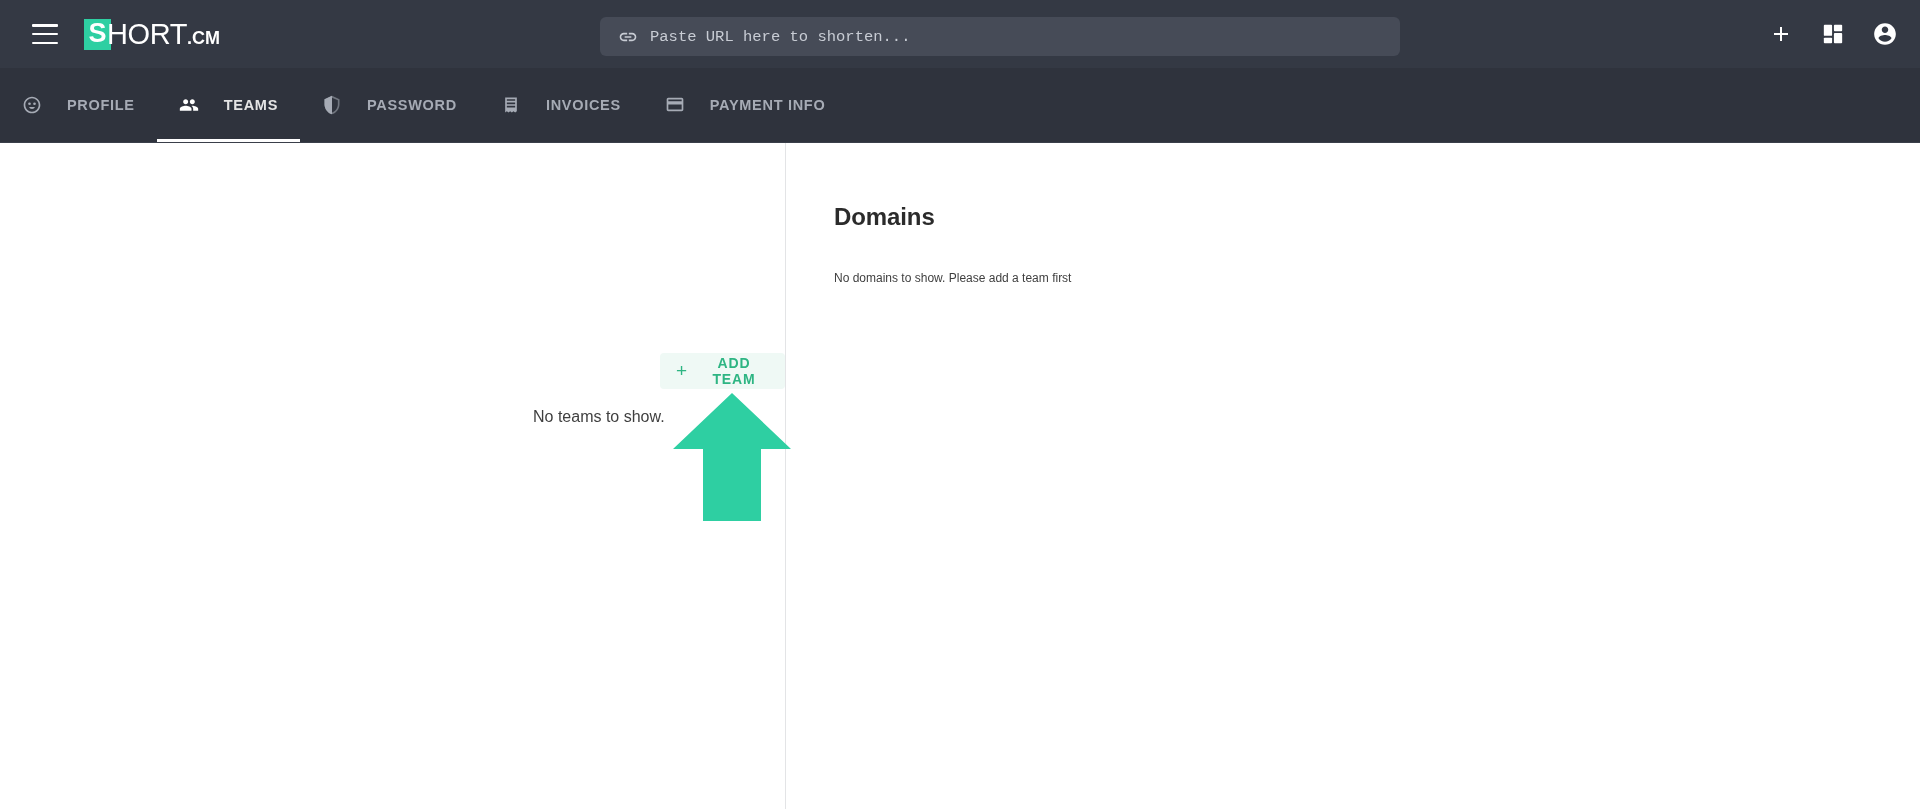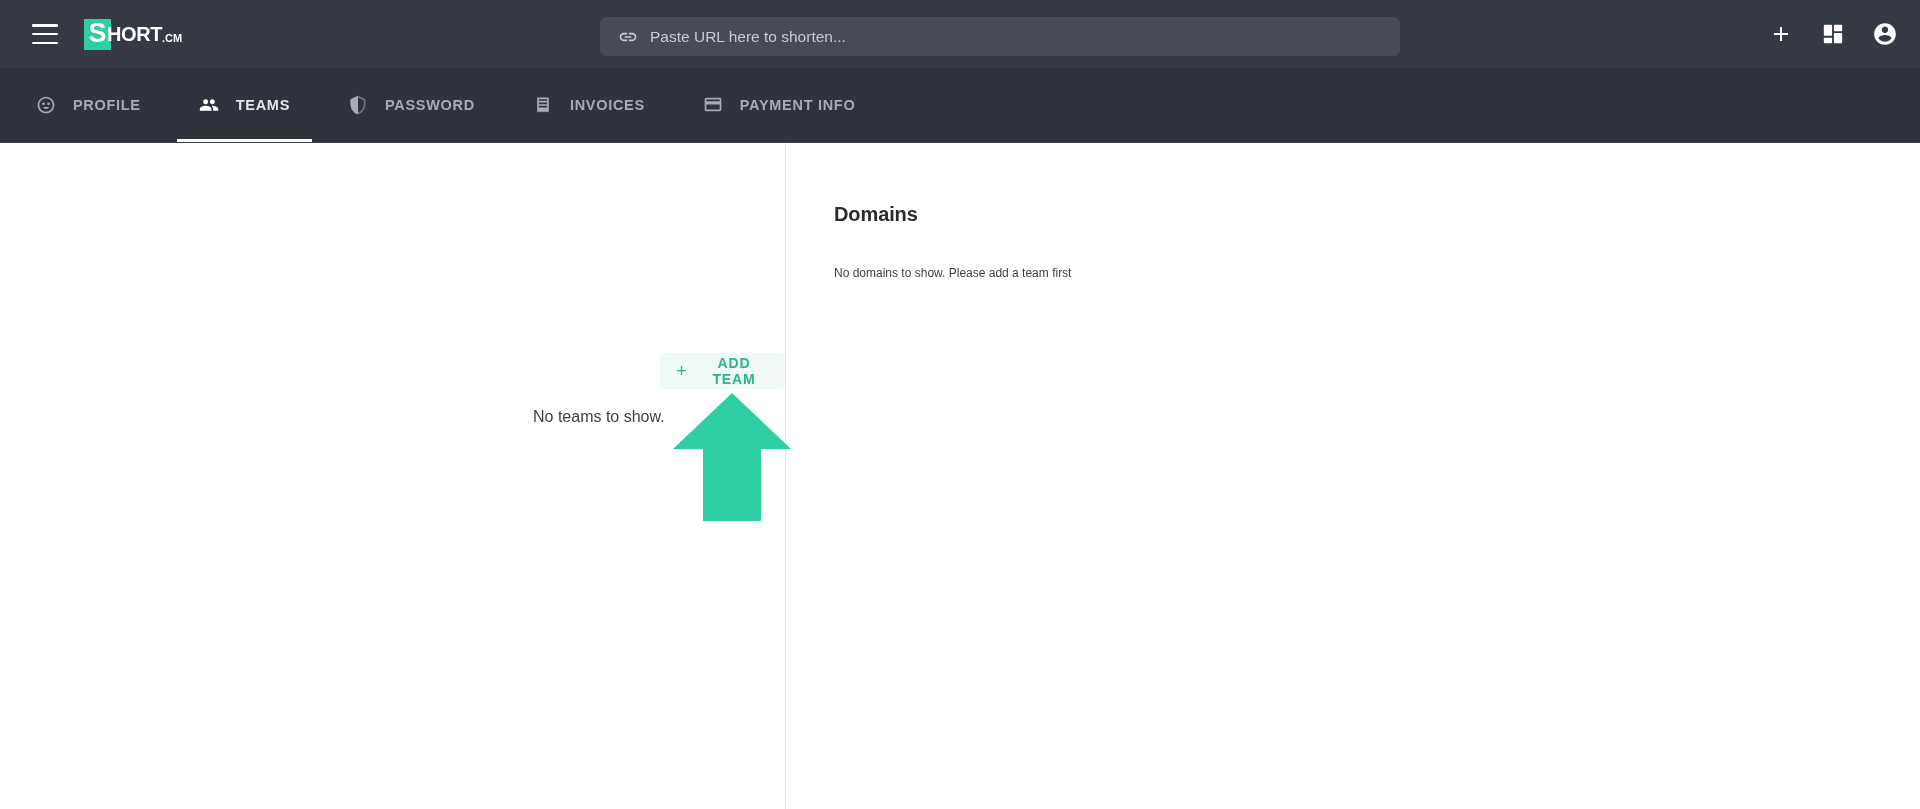--- a/index.html
+++ b/index.html
@@ -41,26 +41,26 @@
     position: relative;
     display: flex; align-items: center; justify-content: center;
     margin-right: 1px;
   }
   .logo-mark span {
     font-size: 27px; font-weight: bold; color: #ffffff;
     line-height: 1; position: relative; top: -1px;
     font-family: "Liberation Sans", sans-serif;
   }
   .logo-text {
-    font-size: 20px; font-weight: bold; color: #ffffff;
+    font-size: 29px; font-weight: normal; color: #ffffff;
     letter-spacing: -0.4px; line-height: 1;
     position: relative; left: -5px;
   }
   .logo-tld {
-    font-size: 11px; font-weight: bold; color: #ffffff;
+    font-size: 18px; font-weight: bold; color: #ffffff;
     letter-spacing: 0px; line-height: 1;
     position: relative; left: -5px; top: 4px;
   }
 
   .searchbar {
     position: absolute;
     left: 600px; top: 17px;
     width: 800px; height: 39px;
     background: #464b57;
     border-radius: 6px;
@@ -73,21 +73,21 @@
     margin-right: 12px;
     flex-shrink: 0;
     display: flex; align-items: center; justify-content: center;
   }
   .searchbar input {
     flex: 1;
     background: transparent;
     border: none; outline: none;
     color: #ffffff;
     font-size: 15.5px;
-    font-family: Liberation Sans, sans-serif;
+    font-family: Liberation Mono, monospace;
   }
   .searchbar input::placeholder { color: #c8ccd4; opacity: 1; }
 
   .header-actions {
     position: absolute;
     right: 22px; top: 0; height: 68px;
     display: flex; align-items: center; gap: 26px;
   }
   .hicon {
     width: 26px; height: 26px;
@@ -101,30 +101,29 @@
     height: 75px;
     background: #2f333d;
     display: flex;
     align-items: flex-end;
     border-bottom: 1px solid #3a3f4a;
   }
   .tab {
     position: relative;
     height: 75px;
     display: flex; align-items: center;
-    gap: 17px;
+    gap: 25px;
     padding: 0 22px;
     cursor: pointer;
     color: #a6abb5;
     font-size: 14.5px;
     font-weight: bold;
     letter-spacing: 0.7px;
     text-transform: uppercase;
     white-space: nowrap;
-    margin-left: 14px;
   }
   .tab .tab-icon {
     width: 20px; height: 20px;
     display: flex; align-items: center; justify-content: center;
     flex-shrink: 0;
   }
   .tab.active { color: #e5e5e5; }
   .tab.active::after {
     content: "";
     position: absolute;
@@ -178,21 +177,21 @@
   }
 
   .domains-panel {
     position: absolute;
     left: 786px; top: 0;
     right: 0; height: 666px;
     padding: 60px 0 0 48px;
   }
   .domains-title {
     color: #2b2b2b;
-    font-size: 20px;
+    font-size: 24px;
     font-weight: bold;
     letter-spacing: -0.1px;
   }
   .domains-empty {
     margin-top: 40px;
     color: #3f3f3f;
     font-size: 12px;
   }
 
   

